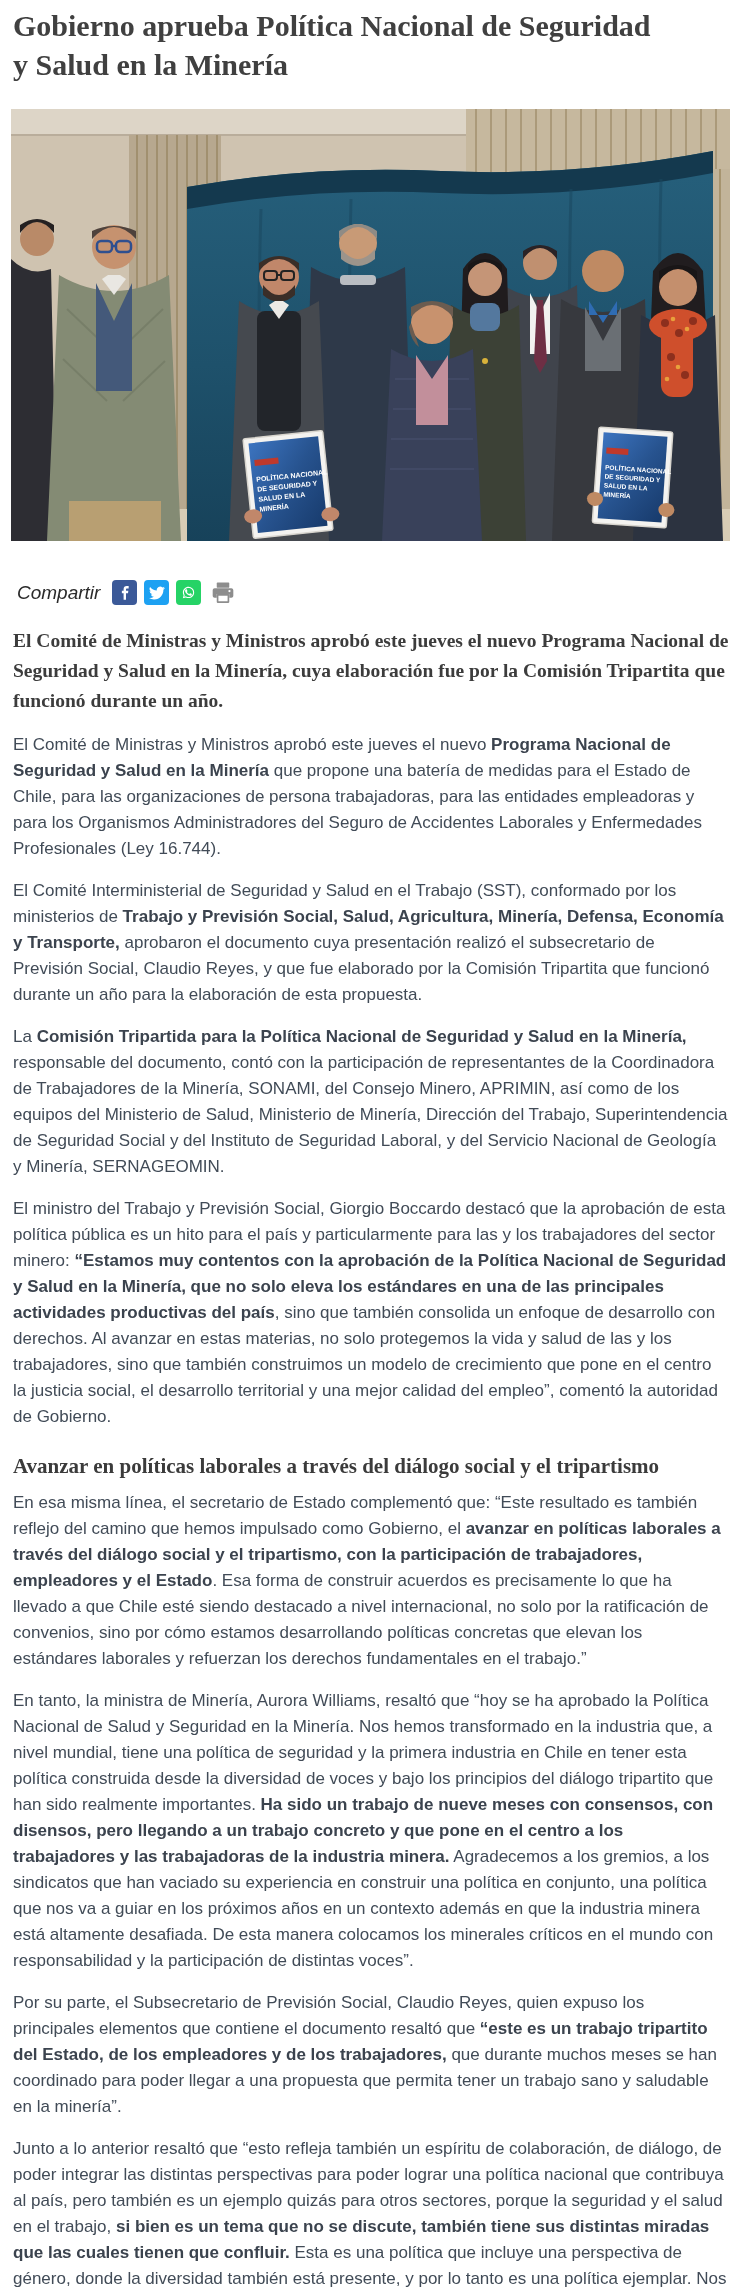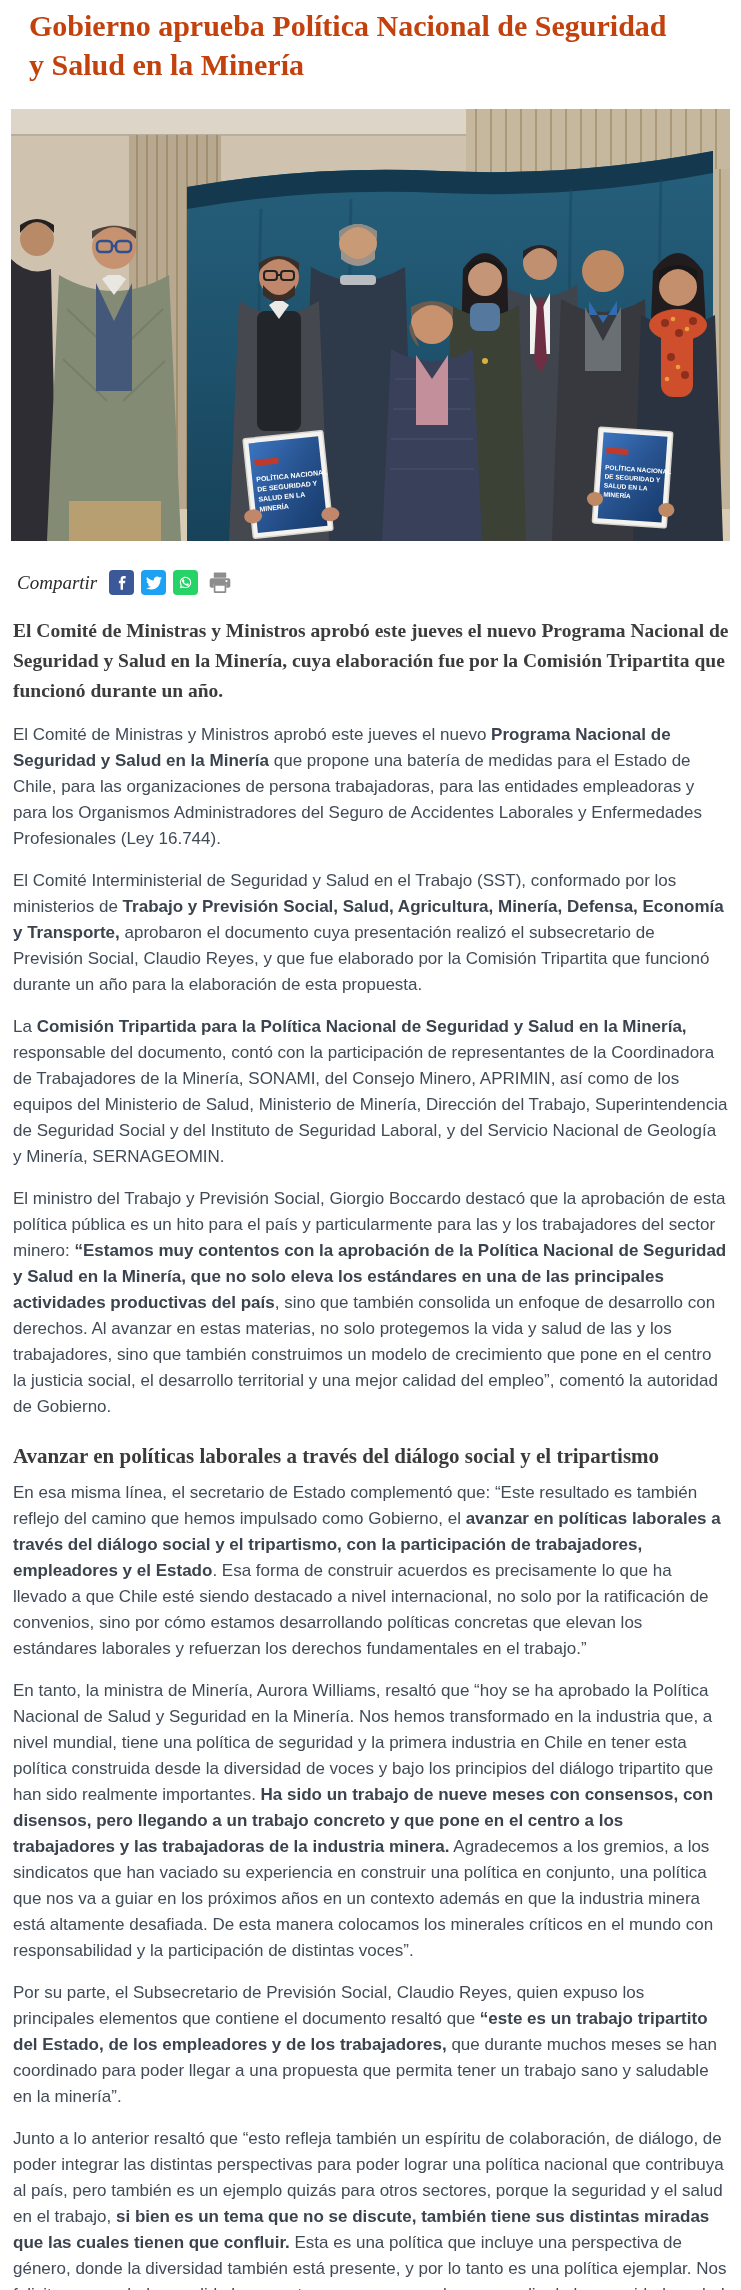--- a/index.html
+++ b/index.html
@@ -10,32 +10,32 @@
     font-family:"Liberation Sans", sans-serif;
     color:#414b57;
     -webkit-font-smoothing:antialiased;
   }
   .article{padding:0 12px 24px 13px;}
   h1.title{
     font-family:"Liberation Serif", serif;
     font-weight:700;
     font-size:30px;
     line-height:39px;
-    color:#c2410c;
-    margin:6px 16px 0;
+    color:#404040;
+    margin:6px 0 0;
     max-width:640px;
   }
   figure.photo{
     margin:25px 0 0 -2px;
     width:719px;height:432px;
     overflow:hidden;
     background:#cfc3b0;
   }
   figure.photo svg{display:block;}
-  .share-row{display:flex;align-items:center;margin-top:28px;font-family:Liberation Serif, serif;}
+  .share-row{display:flex;align-items:center;margin-top:38px;}
   .share-label{
     font-style:italic;
     font-size:19px;
     color:#2b2b2b;
     margin:0 12px 0 4px;
   }
   .icon-btn{
     width:25px;height:25px;
     border-radius:4px;
     background:var(--icon-color,#999);

